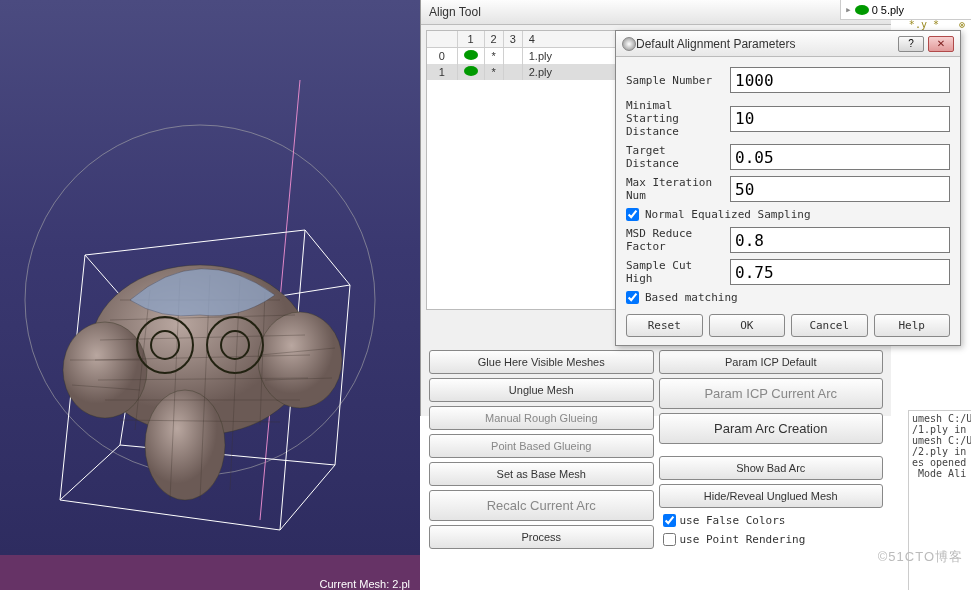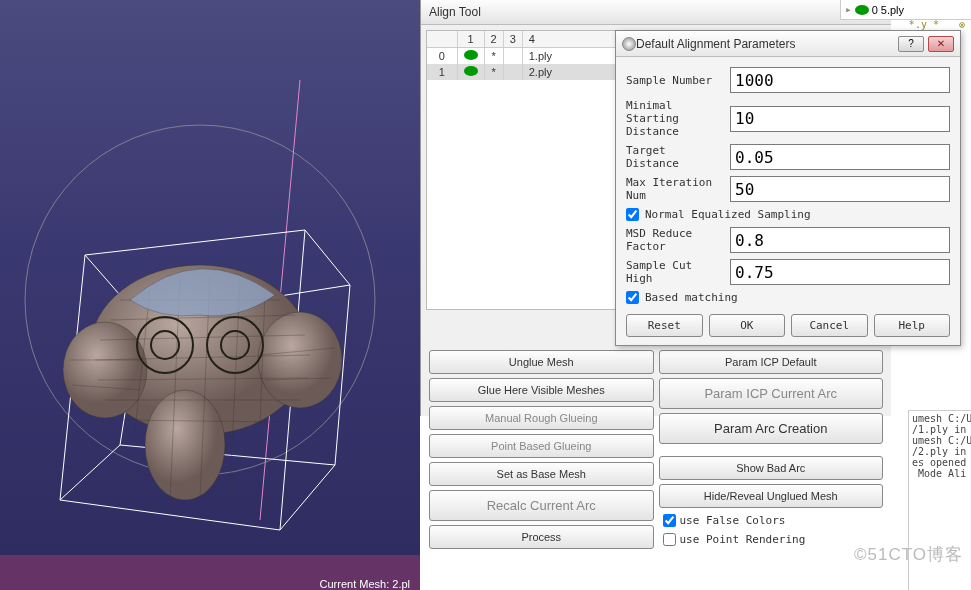--- a/index.html
+++ b/index.html
@@ -31,21 +31,21 @@
   .dlg-title .cbtn { width: 26px; height: 16px; border: 1px solid #8a8a8a; background: linear-gradient(#f9f9f9,#d8d8d8); border-radius: 2px; font-size: 10px; line-height: 14px; text-align: center; cursor: pointer; }
   .dlg-title .cbtn.red { border-color: #b04a4a; color: #7a1a1a; background: linear-gradient(#f6d0d0,#e29a9a); }
   .dlg-body { padding: 10px 10px 8px 10px; font-family: monospace; font-size: 11px; color: #333; }
   .prow { display: flex; align-items: center; margin-bottom: 6px; gap: 6px; }
   .prow label { width: 180px; }
   .prow input[type=text] { flex: 1; border: 1px solid #7a7a7a; padding: 2px 4px; font-family: monospace; font-size: 16px; height: 26px; }
   .dlg-btns { display: flex; gap: 6px; margin-top: 10px; }
   .dlg-btns .wbtn { flex: 1; font-size: 11px; padding: 4px 2px; }
   .pin { position: absolute; right: 0; top: 19px; width: 90px; height: 14px; display: flex; gap: 20px; justify-content: flex-end; padding-right: 6px; }
   .pin span { font-size: 10px; font-family: monospace; color: #9a8a20; }
-  .wm { position: absolute; right: 8px; bottom: 24px; color: #bbb; font-size: 17px; letter-spacing: 1px; }
+  .wm { position: absolute; right: 8px; bottom: 24px; color: #bbb; font-size: 13px; letter-spacing: 1px; }
 </style>
 </head>
 <body>
 
 <div class="viewport">
   <svg viewBox="0 0 420 555">
     <defs>
       <radialGradient id="meshshade" cx="40%" cy="35%">
         <stop offset="0%" stop-color="#b9a7a0"></stop>
         <stop offset="100%" stop-color="#6b5a55"></stop>
@@ -114,22 +114,22 @@
         <td>*</td>
         <td></td>
         <td style="text-align:left">2.ply</td>
       </tr>
     </tbody>
       </table>
   </div>
 
   <div class="btn-grid">
     <div class="btn-col">
+      <div class="wbtn">Glue Here Visible Meshes</div>
       <div class="wbtn">Unglue Mesh</div>
-      <div class="wbtn">Glue Here Visible Meshes</div>
       <div class="wbtn disabled">Manual Rough Glueing</div>
       <div class="wbtn disabled">Point Based Glueing</div>
       <div class="wbtn">Set as Base Mesh</div>
       <div class="wbtn big disabled">Recalc Current Arc</div>
       <div class="wbtn">Process</div>
     </div>
     <div class="btn-col">
       <div class="wbtn">Param ICP Default</div>
       <div class="wbtn big disabled">Param ICP Current Arc</div>
       <div class="wbtn big">Param Arc Creation</div>

